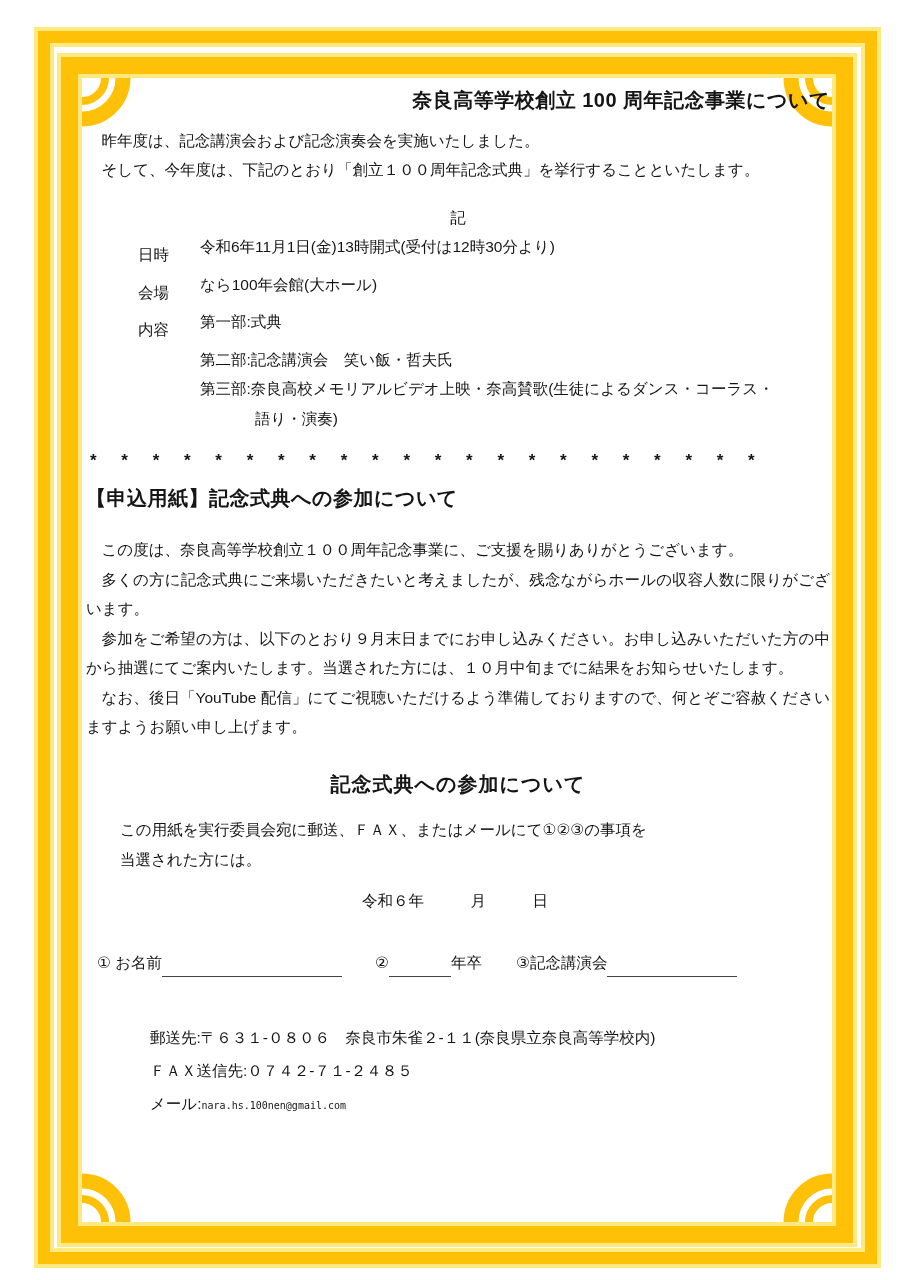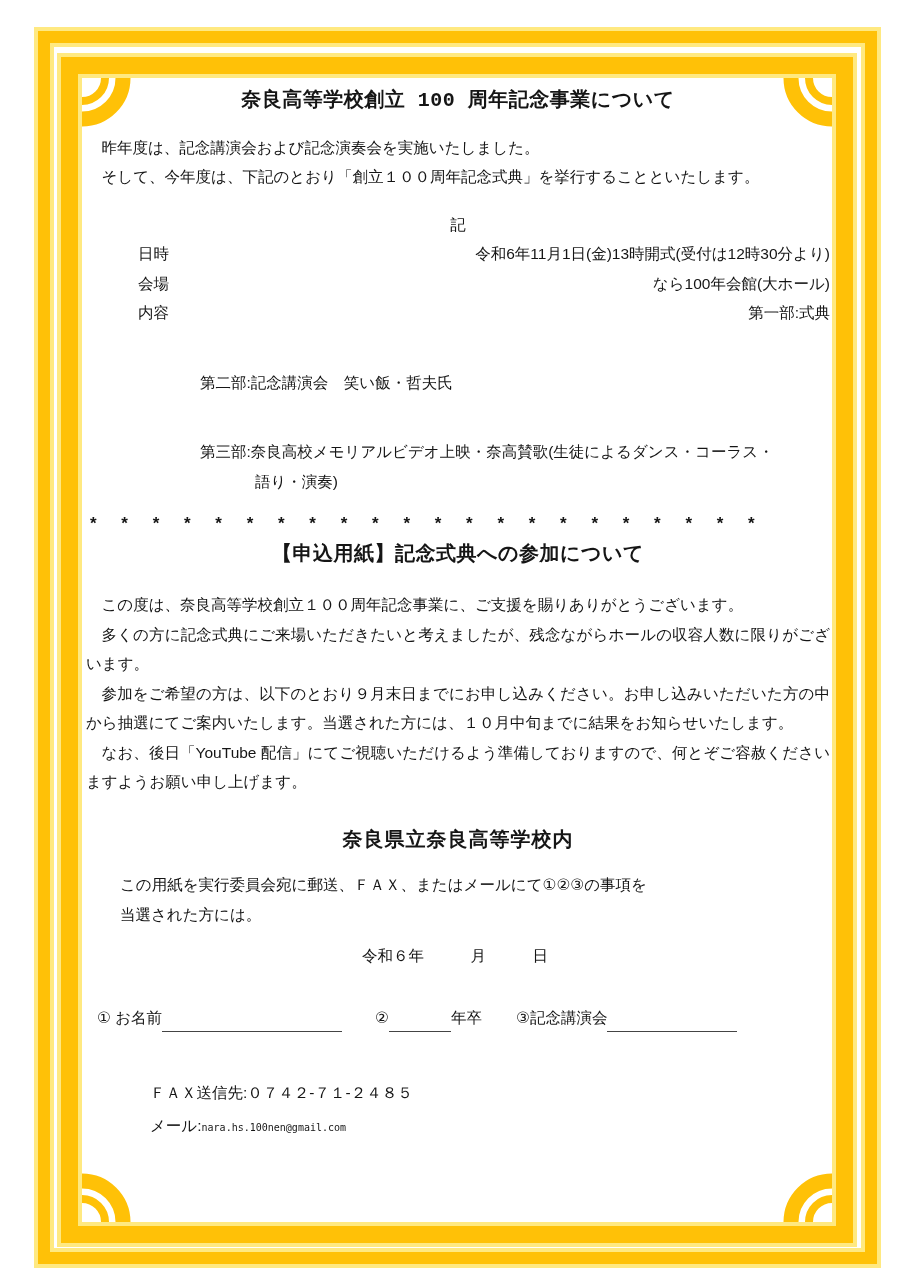--- a/index.html
+++ b/index.html
@@ -25,39 +25,39 @@
   .corner.tl{top:78px;left:82px;}
   .corner.tr{top:78px;right:73px;transform:scaleX(-1);}
   .corner.bl{bottom:58px;left:82px;transform:scaleY(-1);}
   .corner.br{bottom:58px;right:73px;transform:scale(-1,-1);}
   
   .content{
     position:absolute;left:86px;top:82px;right:75px;bottom:62px;
     font-size:15.5px;line-height:29.5px;
   }
   .doc-title{
-    font-size:20px;font-weight:bold;text-align:center;
-    margin:4px 0 17px;letter-spacing:.5px;font-family:Liberation Mono, monospace;
+    font-size:20px;font-weight:bold;text-align:right;
+    margin:4px 0 10px;letter-spacing:.5px;
   }
   .para{text-align:justify;text-indent:1em;margin:0;}
   .line-indent{text-indent:1em;}
   .ki{text-align:center;margin-top:18px;}
   .event{margin-left:36px;}
   .event-row{display:flex;padding-left:16px;}
-  .event-label{width:62px;flex:none;}
-  .event-value{flex:1;text-align:right;}
-  .program-row{padding-left:78px;margin-top:40px;}
+  .event-label{width:62px;flex:none;margin-top:8px;}
+  .event-value{flex:1;}
+  .program-row{padding-left:78px;}
   .program-cont{padding-left:133px;}
   .stars{
     margin-top:13px;white-space:nowrap;overflow:hidden;
     font-size:17px;font-weight:bold;word-spacing:20px;padding-left:4px;
   }
   .section-title{
-    font-size:20px;font-weight:bold;text-align:center;
-    margin:0 0 22px;letter-spacing:.5px;
+    font-size:20px;font-weight:bold;text-align:left;
+    margin:8px 0 22px;letter-spacing:.5px;
   }
   .form-title{
     font-size:20px;font-weight:bold;text-align:center;
     margin:28px 0 16px;letter-spacing:1px;
   }
   .instruction{padding-left:34px;}
   .date-line{padding-left:276px;margin-top:12px;}
   .form-row{
     display:flex;align-items:flex-end;margin-top:32px;
     padding-left:11px;white-space:nowrap;
@@ -126,32 +126,33 @@
 
   <div class="stars">* * * * * * * * * * * * * * * * * * * * * *</div>
 
   <div class="section-title">【申込用紙】記念式典への参加について</div>
 
   <p class="para">この度は、奈良高等学校創立１００周年記念事業に、ご支援を賜りありがとうございます。</p>
   <p class="para">多くの方に記念式典にご来場いただきたいと考えましたが、残念ながらホールの収容人数に限りがございます。</p>
   <p class="para">参加をご希望の方は、以下のとおり９月末日までにお申し込みください。お申し込みいただいた方の中から抽選にてご案内いたします。当選された方には、１０月中旬までに結果をお知らせいたします。</p>
   <p class="para">なお、後日「YouTube 配信」にてご視聴いただけるよう準備しておりますので、何とぞご容赦くださいますようお願い申し上げます。</p>
 
-  <div class="form-title">奈良県立奈良高等学校内</div>
+  <div class="form-title">記念式典への参加について</div>
 
   <div class="instruction">この用紙を実行委員会宛に郵送、ＦＡＸ、またはメールにて①②③の事項を</div>
   <div class="instruction">当選された方には。</div>
 
   <div class="date-line">令和６年　　　月　　　日</div>
 
   <div class="form-row">
     <span>①</span>&nbsp;
     <span>お名前</span><span class="blank name"></span>
     <span class="gap-a">②</span><span class="blank year"></span><span>年卒</span>
     <span class="gap-b">③</span><span>記念講演会</span><span class="blank phone"></span>
   </div>
 
   <div class="contact">
+    <div>郵送先:〒６３１-０８０６　奈良市朱雀２-１１(奈良県立奈良高等学校内)</div>
     <div>ＦＡＸ送信先:０７４２-７１-２４８５</div>
     <div><span>メール:</span><span class="email">nara.hs.100nen@gmail.com</span></div>
   </div>
 
 </div>
 
 </body></html>

